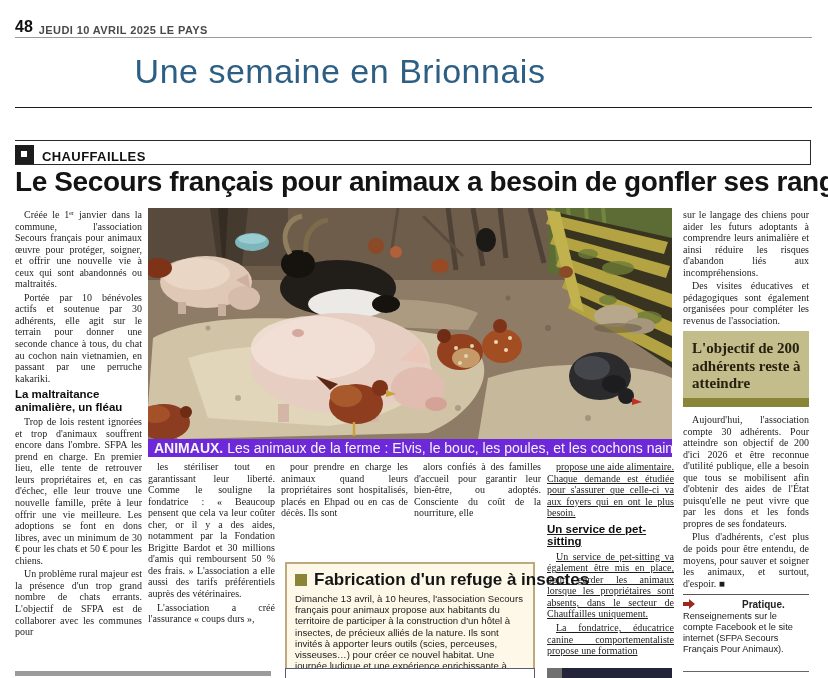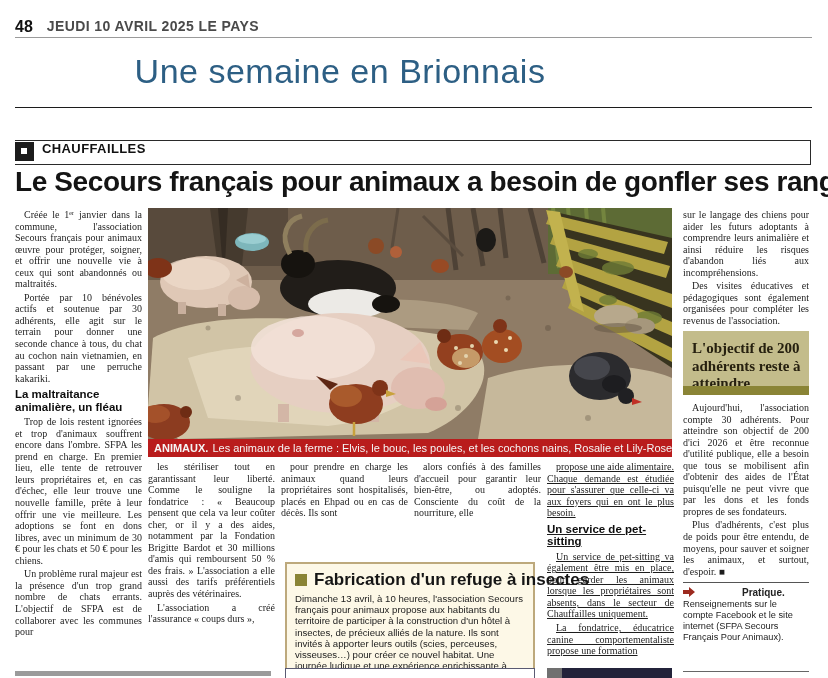--- a/index.html
+++ b/index.html
@@ -1,57 +1,57 @@
 <!DOCTYPE html>
 <html><head>
 <meta charset="utf-8">
 <style>
   html,body{margin:0;padding:0;background:#e8e8e8;}
   .page{position:relative;width:828px;height:678px;background:#ffffff;overflow:hidden;
         font-family:"Liberation Serif","DejaVu Serif",serif;color:#1a1a1a;}
   
-  .topbar{position:absolute;left:15px;top:18px;width:797px;display:flex;align-items:flex-start;gap:6px;
+  .topbar{position:absolute;left:15px;top:18px;width:797px;display:flex;align-items:flex-end;gap:6px;
           font-family:"Liberation Sans","DejaVu Sans",sans-serif;}
   .pageno{font-size:16px;font-weight:bold;color:#111;}
-  .dateline{font-size:14px;font-weight:bold;color:#4a4a4a;letter-spacing:.4px;margin-left:8px;}
+  .dateline{font-size:11px;font-weight:bold;color:#4a4a4a;letter-spacing:.4px;}
   .toprule{position:absolute;left:15px;top:37px;width:797px;height:0;border-top:1.3px solid #9a9a9a;}
   .edition-title{position:absolute;left:0;top:52px;width:680px;text-align:center;
           font-family:"Liberation Sans","DejaVu Sans",sans-serif;font-weight:normal;font-size:34px;letter-spacing:.5px;}
   .titlerule{position:absolute;left:15px;top:107px;width:797px;height:0;border-top:1.6px solid #1c1c1c;}
   
   .section-strip{position:absolute;left:15px;top:140px;width:795px;height:23px;
           border-top:1.3px solid #2a2a2a;border-bottom:1.3px solid #2a2a2a;border-right:1.3px solid #2a2a2a;
-          display:flex;align-items:flex-start;gap:8px;background:#fff;}
+          display:flex;align-items:flex-end;gap:8px;background:#fff;}
   .section-square{width:19px;height:19px;background:#1c1c1c;position:relative;flex:0 0 auto;margin-top:1px;}
   .section-square:after{content:"";position:absolute;left:6px;top:6px;width:6px;height:6px;background:#fff;}
   .section-label{font-family:"Liberation Sans","DejaVu Sans",sans-serif;font-weight:bold;font-size:13px;letter-spacing:.4px;color:#111;}
   .headline{position:absolute;left:15px;top:166px;width:800px;
           font-family:"Liberation Sans","DejaVu Sans",sans-serif;font-weight:bold;font-size:28px;
           letter-spacing:-.4px;color:#141414;white-space:nowrap;}
   
   .col{position:absolute;font-size:10px;line-height:11.55px;text-align:justify;color:#1d1d1d;}
   .col p{margin:0 0 2px 0;text-indent:9px;}
   .col p.nogap{margin-bottom:0;}
   .subhead{font-family:"Liberation Sans","DejaVu Sans",sans-serif;font-weight:bold;font-size:11.5px;
            line-height:12.5px;margin:4px 0 3px 0;text-align:left;color:#0e0e0e;}
   
   .photo{position:absolute;left:148px;top:208px;width:524px;height:249px;}
   .photo svg{display:block;width:524px;height:231px;}
-  .caption{height:18px;background:#b91c1c;color:#f5f5f5;display:flex;align-items:center;
-           font-family:"Liberation Sans","DejaVu Sans",sans-serif;font-size:11px;padding:0 6px;gap:4px;white-space:nowrap;overflow:hidden;}
+  .caption{height:18px;background:#6d28d9;color:#f5f5f5;display:flex;align-items:center;
+           font-family:"Liberation Sans","DejaVu Sans",sans-serif;font-size:14px;padding:0 6px;gap:4px;white-space:nowrap;overflow:hidden;}
   .caption b{font-weight:bold;}
   
   .insect-box{position:absolute;left:285px;top:562px;width:250px;height:108px;background:#fdf8e7;
            border:2px solid #bda97c;box-sizing:border-box;padding:6px 8px 4px 8px;}
   .insect-title{display:flex;align-items:center;gap:7px;margin-bottom:3px;}
   .olive-square{width:12px;height:12px;background:#8a8436;flex:0 0 auto;}
   .insect-title span{font-family:"Liberation Sans","DejaVu Sans",sans-serif;font-weight:bold;font-size:17px;color:#151515;white-space:nowrap;}
   .insect-body{font-family:"Liberation Sans","DejaVu Sans",sans-serif;font-size:9.6px;line-height:11.2px;color:#222;}
   
-  .quote-box{background:#c3bc8b;margin:5px 0 7px 0;position:relative;padding:9px 8px 2px 9px;}
+  .quote-box{background:#c3bc8b;margin:5px 0 7px 0;position:relative;padding:9px 8px 14px 9px;}
   .quote-box .qtext{font-size:15px;line-height:17.5px;font-weight:bold;color:#26200f;text-align:left;text-indent:0;}
   .quote-bar{position:absolute;left:0;bottom:0;width:100%;height:9px;background:#8a8436;}
   
   .pratique{margin-top:5px;border-top:1.2px solid #555;padding-top:4px;
             font-family:"Liberation Sans","DejaVu Sans",sans-serif;font-size:9.2px;line-height:11px;text-align:left;color:#222;}
   .pratique b{font-size:10px;padding-left:44px;}
   .prat-icon{display:inline-block;vertical-align:-1px;margin-right:3px;}
   
   .frag{position:absolute;}
   .frag-bar1{left:15px;top:671px;width:256px;height:5px;background:#9b9b9b;}

